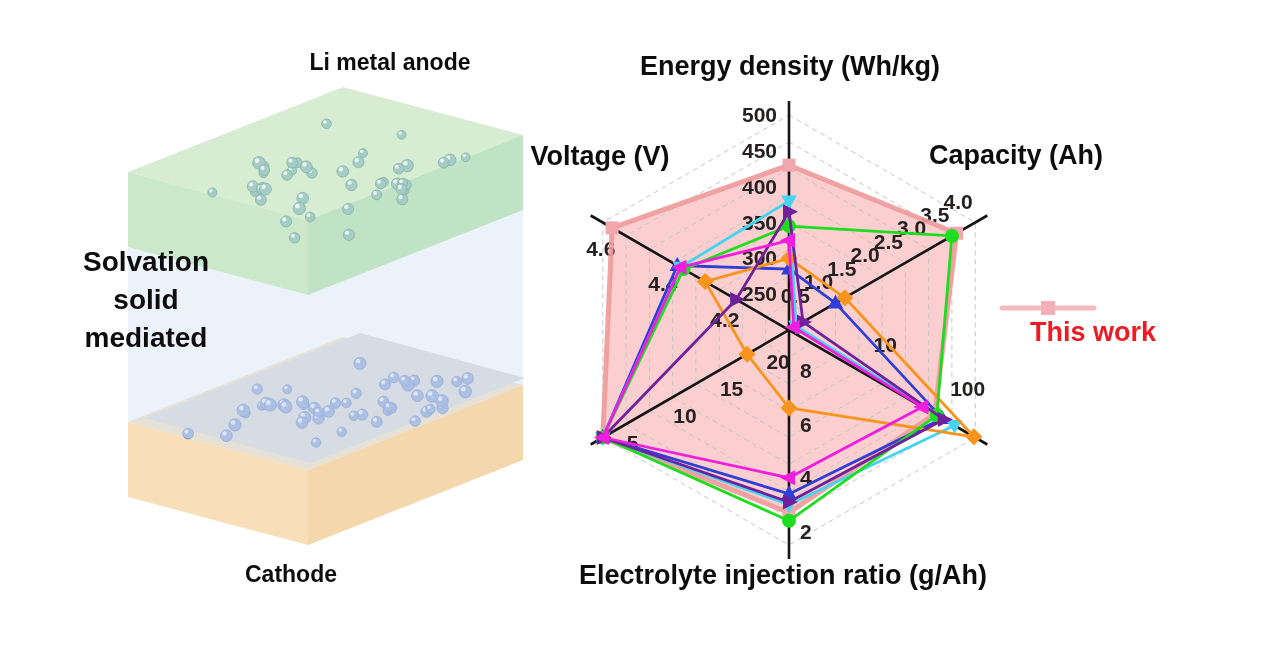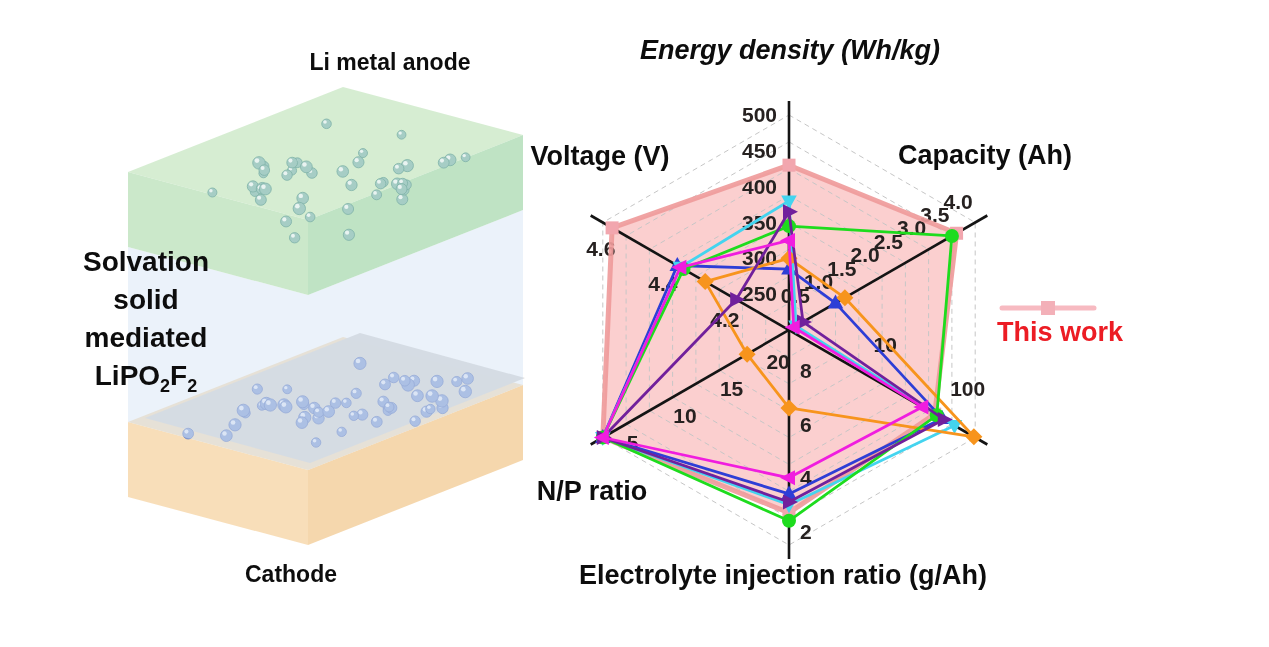--- a/index.html
+++ b/index.html
@@ -7,23 +7,23 @@
          font-family:"Liberation Sans","DejaVu Sans",sans-serif;}
   #fig-svg{position:absolute;left:0;top:0;z-index:0;}
   .lbl{position:absolute;z-index:2;font-weight:bold;color:#0d0d0d;text-align:center;
        line-height:1.12;white-space:nowrap;}
   .lbl.big{font-size:23px;}
   .lbl.axis{font-size:27px;}
   .t-anode{left:240px;top:50px;width:300px;}
   .t-solv{left:38px;top:243px;width:216px;font-size:28px;line-height:38px;white-space:normal;}
   .t-solv sub{font-size:18px;line-height:0;}
   .t-cathode{left:201px;top:553px;width:180px;margin-top:9px;}
-  .t-energy{left:570px;top:35px;width:440px;font-style:italic;}
+  .t-energy{left:570px;top:51px;width:440px;}
   .t-voltage{left:500px;top:141px;width:200px;}
-  .t-capacity{left:885px;top:140px;width:200px;text-align:center;}
+  .t-capacity{left:916px;top:140px;width:200px;text-align:center;}
   .t-np{left:502px;top:476px;width:180px;}
   .t-life{left:875px;top:492px;width:120px;}
   .t-electrolyte{left:548px;top:560px;width:470px;}
   .t-legend{left:990px;top:317px;width:140px;font-size:27px;}
 </style>
 </head>
 <body>
 
 <div class="stage">
   <svg id="fig-svg" width="1269" height="647" viewBox="0 0 1269 647">
@@ -351,25 +351,23 @@
         </g>
       </g>
     </svg>
 
   <div class="lbl big t-anode">Li metal anode</div>
 
   <div class="lbl t-solv">
     <div>Solvation</div>
     <div>solid</div>
     <div>mediated</div>
-    <div><span>LiPO</span><sub>2</sub><span>F</span><sub>2</sub></div>
   </div>
 
   <div class="lbl big t-cathode">Cathode</div>
 
   <div class="lbl axis t-energy">Energy density (Wh/kg)</div>
   <div class="lbl axis t-voltage">Voltage (V)</div>
   <div class="lbl axis t-capacity">Capacity (Ah)</div>
-  <div class="lbl axis t-np">N/P ratio</div>
   <div class="lbl axis t-electrolyte">Electrolyte injection ratio (g/Ah)</div>
 
-  <div class="lbl t-legend" style="color: rgb(236, 28, 36);">This work</div>
+  <div class="lbl t-legend" style="color: rgb(236, 28, 36); margin-left: 33px;">This work</div>
 </div>
 
 </body></html>

